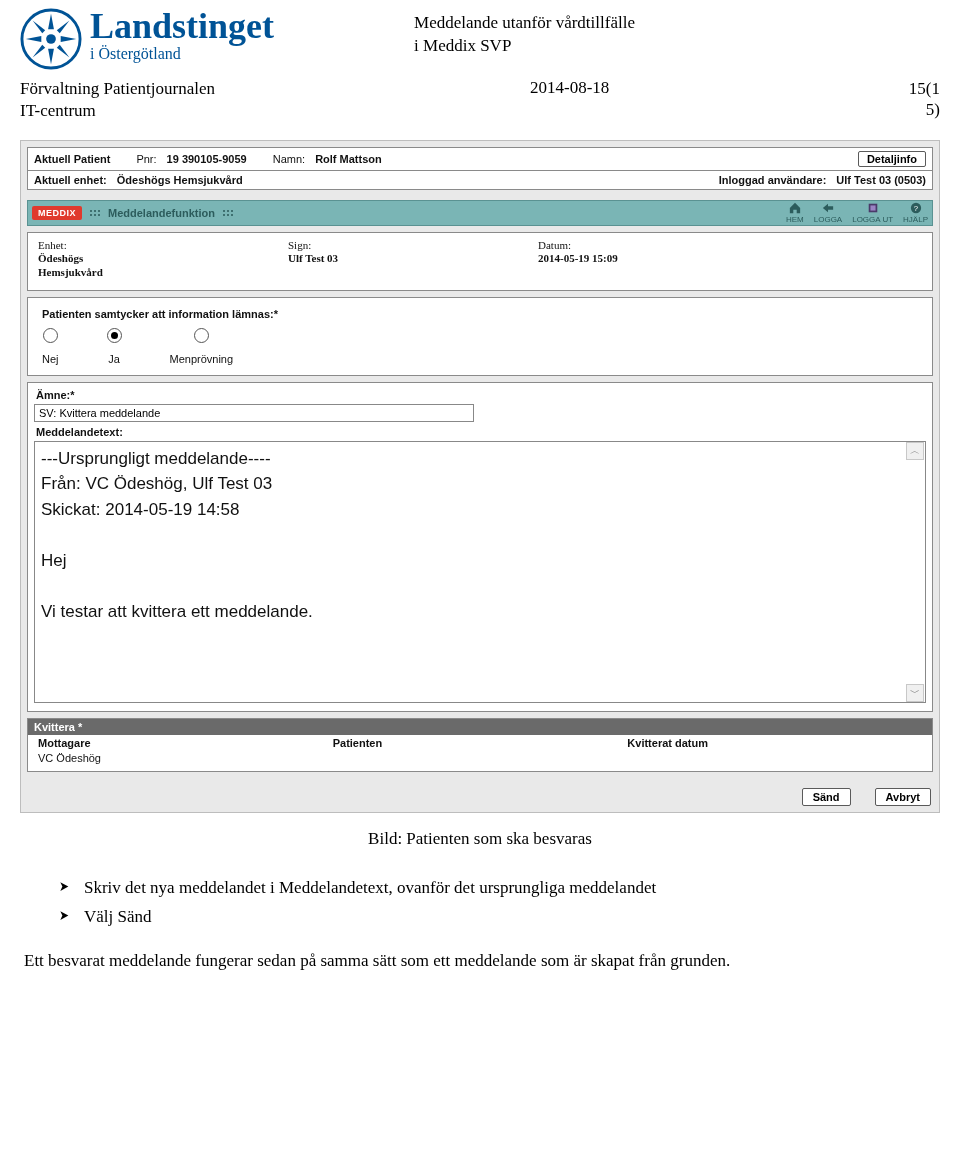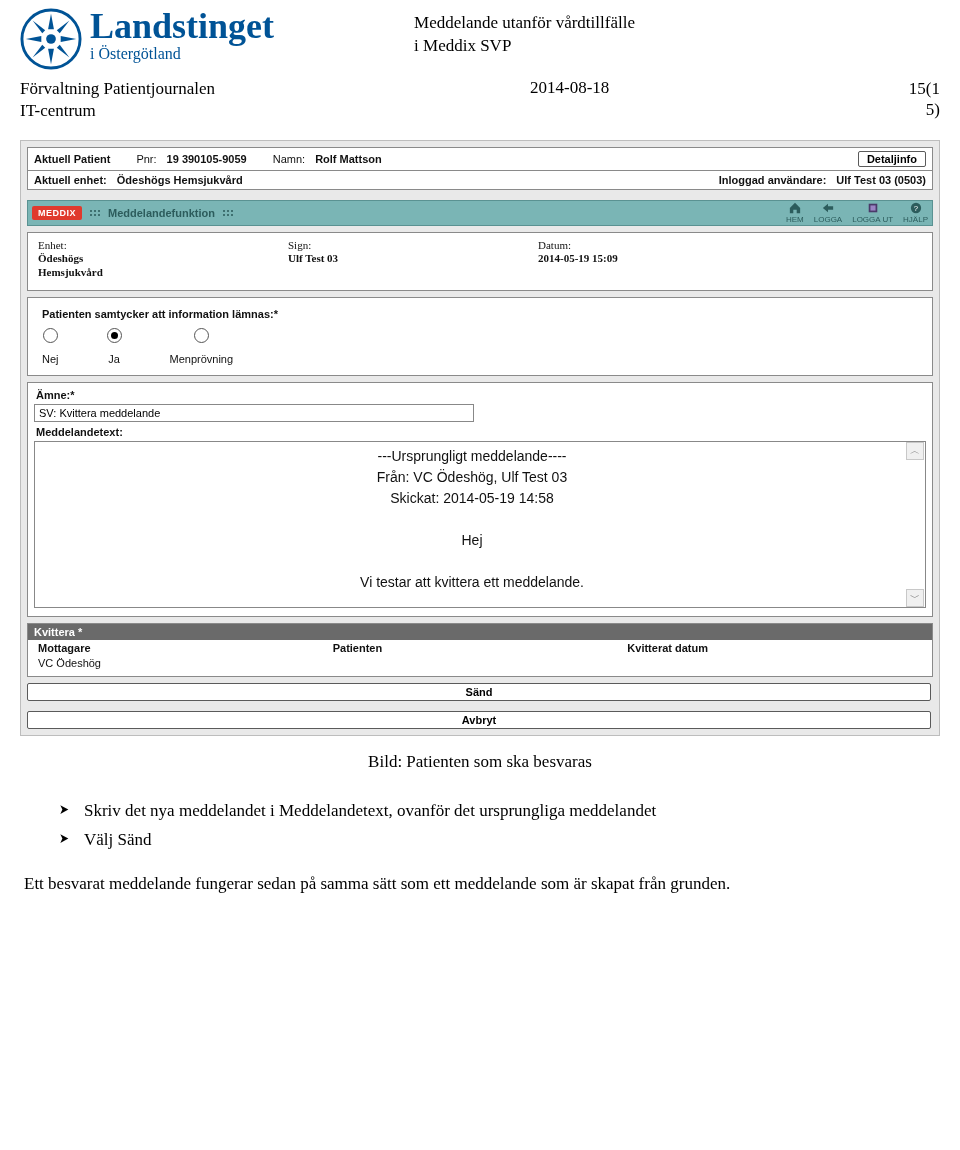--- a/index.html
+++ b/index.html
@@ -189,31 +189,30 @@
   .text-input {
     width: 430px;
     border: 1px solid #888;
     padding: 2px 4px;
     font-family: Verdana, Arial, sans-serif;
     font-size: 11px;
     background: #fff;
   }
   .textarea {
     width: 100%;
-    height: 167px;
+    height: 262px;
     border: 1px solid #888;
     box-sizing: border-box;
     padding: 4px 22px 4px 6px;
     font-family: Verdana, Arial, sans-serif;
-    font-size: 14px;
+    font-size: 17px;
     background: #fff;
     white-space: pre-wrap;
     line-height: 1.5;
     position: relative;
-    text-align: center;
   }
   .textarea-wrap { position: relative; }
   .scroll-up, .scroll-down {
     position: absolute;
     right: 2px;
     width: 16px; height: 16px;
     background: #f0f0f0;
     border: 1px solid #c8c8c8;
     display: flex; align-items: center; justify-content: center;
     color: #777;
@@ -222,25 +221,24 @@
   .scroll-up { top: 1px; }
   .scroll-down { bottom: 1px; }
 
   .recip-body { padding: 0 10px 6px 10px; }
   .recip-head { display: flex; font-weight: 700; padding: 2px 0; }
   .recip-head > div, .recip-row > div { flex: 1; }
   .recip-row { display: flex; padding: 1px 0; }
 
   .btn-row {
     display: flex;
-    gap: 10px;
+    gap: 24px;
     justify-content: flex-end;
-    margin-top: 6px;
+    margin-top: 16px;
     padding-right: 2px;
-    flex-direction: column;
   }
   .action-btn {
     background: #fff;
     border: 1px solid #5a5a5a;
     padding: 2px 10px;
     font-family: Verdana, Arial, sans-serif;
     font-size: 11px;
     font-weight: 700;
     border-radius: 2px;
   }

